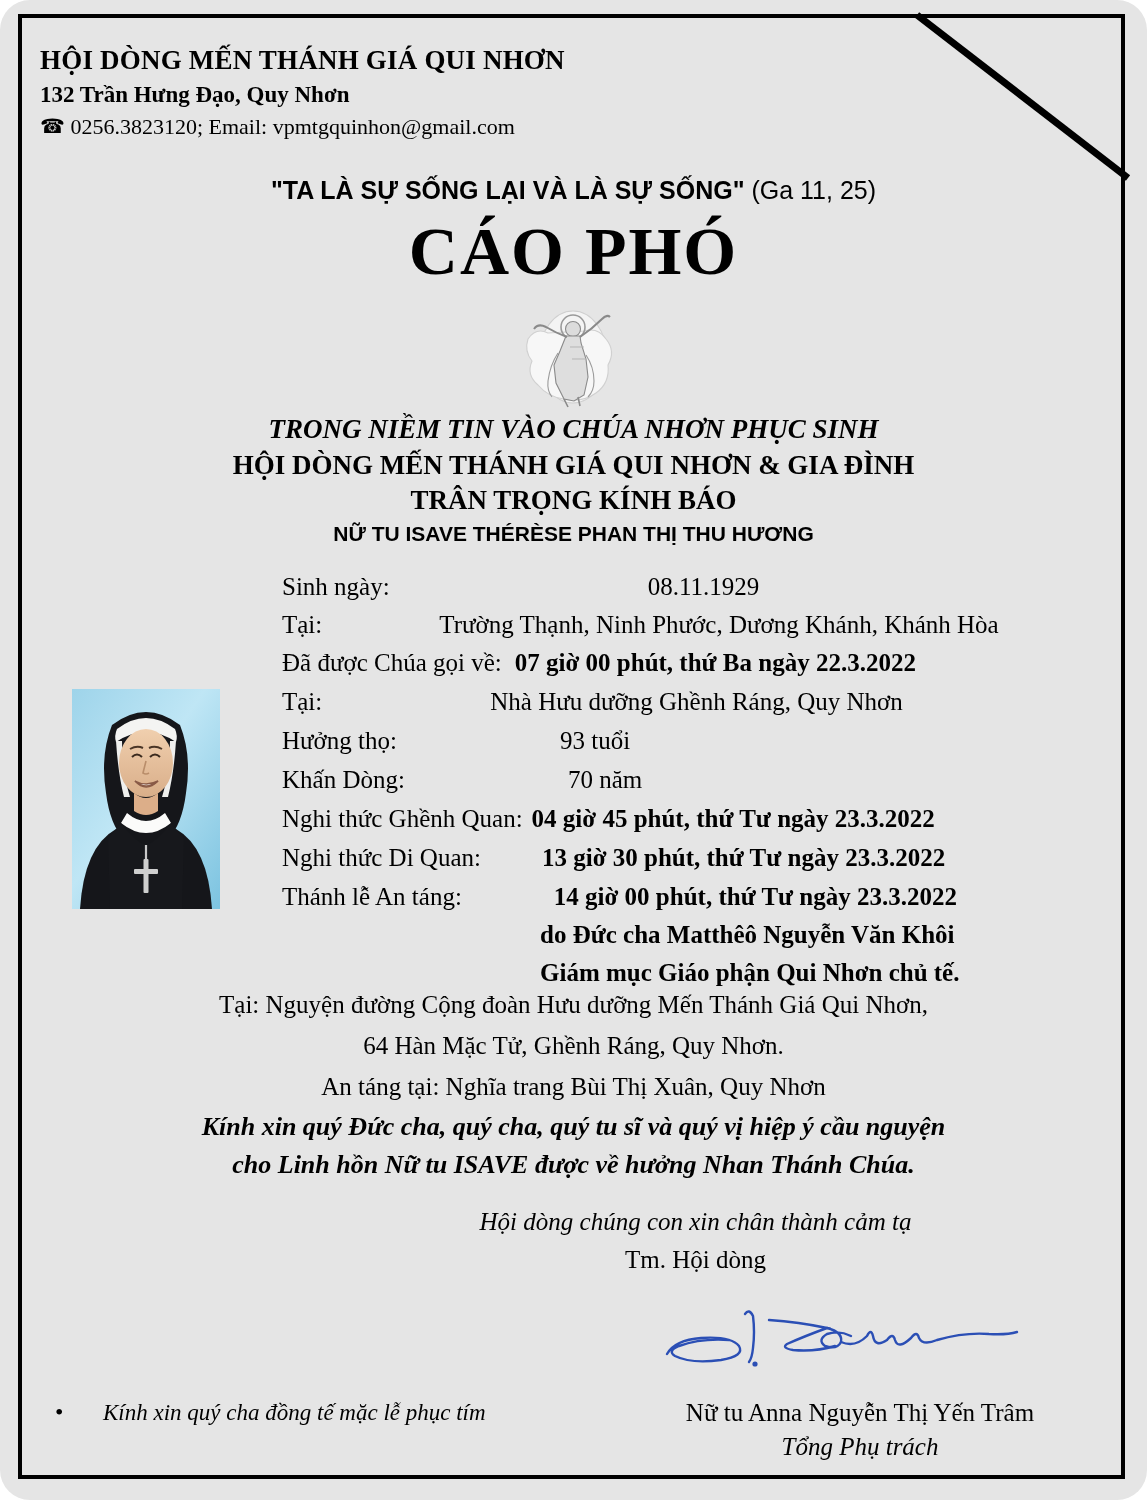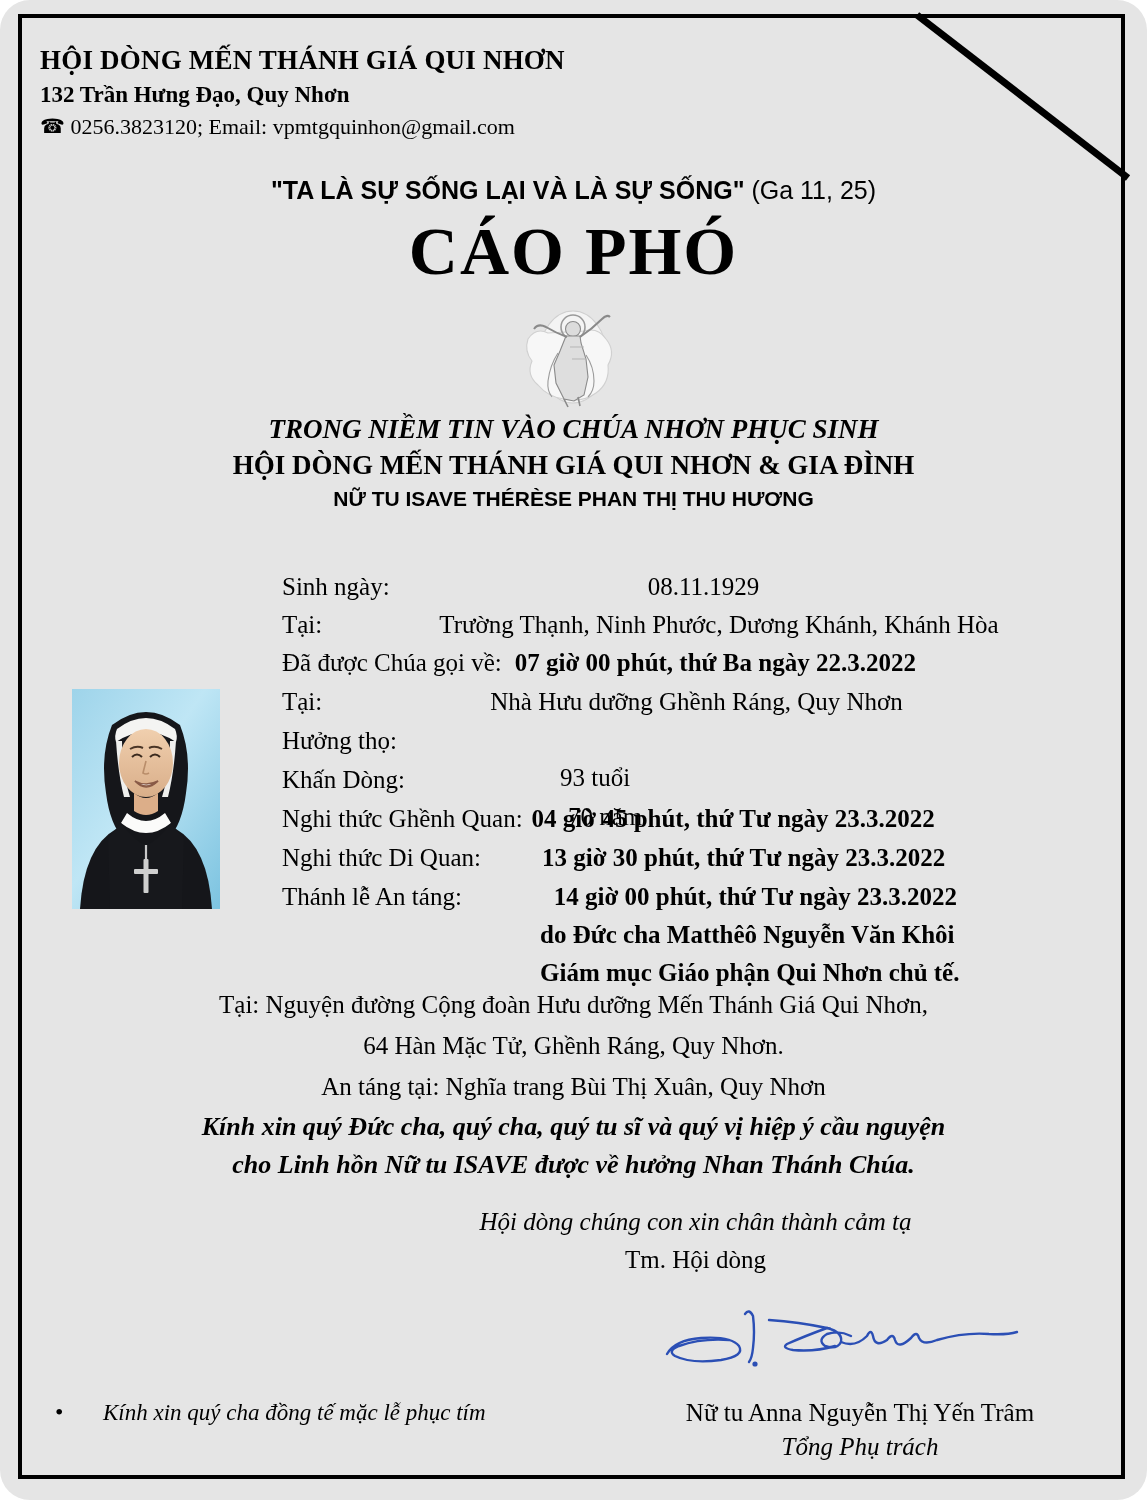--- a/index.html
+++ b/index.html
@@ -179,21 +179,21 @@
     display: inline-block;
     vertical-align: top;
   }
   .val.b { font-weight: bold; }
 
   
   .off-258 { margin-left: 258px; }
   .off-117 { margin-left: 117px; }
   .off-13  { margin-left: 13px; }
   .off-168 { margin-left: 168px; }
-  .off-163 { margin-left: 163px; margin-top: 37px; }
+  .off-163 { margin-left: 163px; }
   .off-9   { margin-left: 9px; }
   .off-61  { margin-left: 61px; }
   .off-92  { margin-left: 92px; }
 
   .celebrant {
     font-weight: bold;
     font-size: 25px;
     line-height: 38px;
     margin-left: 258px;
     white-space: nowrap;
@@ -311,20 +311,21 @@
       <path d="M50 50 Q42 62 40 78 Q39 88 44 94" fill="none" stroke="#9a9a9a"></path>
       <path d="M78 52 Q86 64 86 78 Q86 88 80 94" fill="none" stroke="#9a9a9a"></path>
       <path d="M56 96 L60 104 M70 94 L72 103" stroke="#8a8a8a" stroke-width="1.6" fill="none"></path>
       <path d="M62 44 L76 44 M64 56 L78 56" stroke="#b5b5b5" stroke-width="1" fill="none"></path>
     </g>
   </svg>
 
   <div id="announce">
     <div class="an-l1">TRONG NIỀM TIN VÀO CHÚA NHƠN PHỤC SINH</div>
     <div class="an-l2">HỘI DÒNG MẾN THÁNH GIÁ QUI NHƠN &amp; GIA ĐÌNH</div>
+    <div class="an-l3">TRÂN TRỌNG KÍNH BÁO</div>
     <div class="an-name">NỮ TU ISAVE THÉRÈSE PHAN THỊ THU HƯƠNG</div>
   </div>
 
   <div id="portrait">
     <svg viewBox="0 0 148 220" width="148" height="220">
       <defs>
         <linearGradient id="bgGrad" x1="0" y1="0" x2="1" y2="1">
           <stop offset="0%" stop-color="#9ed4ea"></stop>
           <stop offset="45%" stop-color="#bfe6f5"></stop>
           <stop offset="100%" stop-color="#7cc3e0"></stop>

